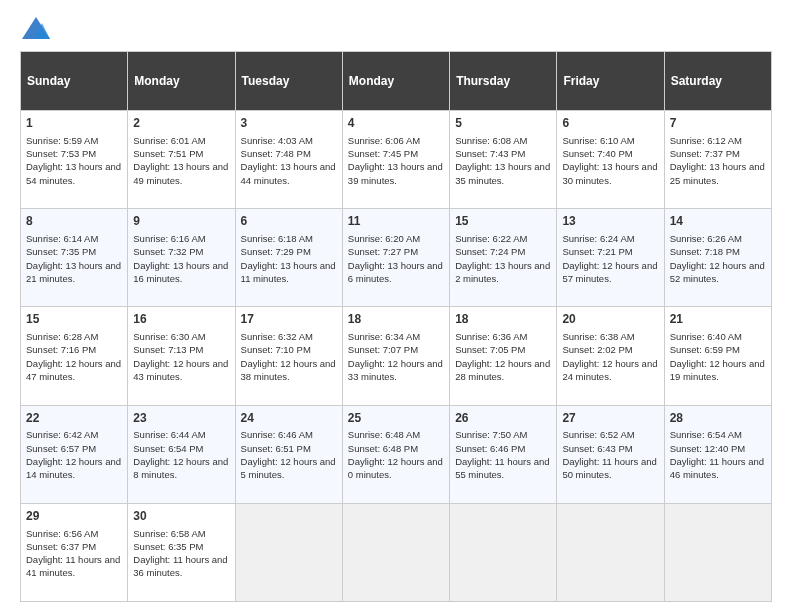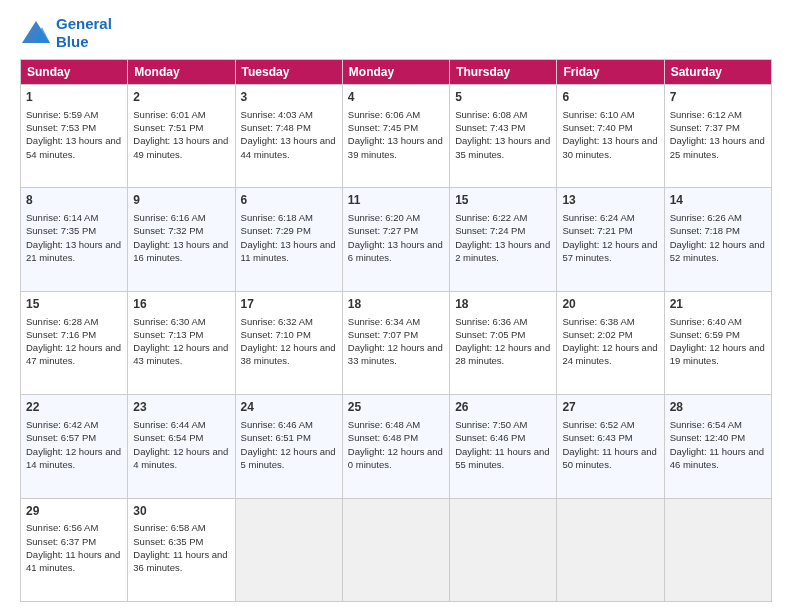--- a/index.html
+++ b/index.html
@@ -52,25 +52,25 @@
     .subtitle {
       font-size: 14px;
       color: #555;
     }
     .calendar {
       width: 100%;
       border-collapse: collapse;
       flex: 1;
     }
     .calendar thead tr th {
-      background-color: #be185d;
+      background-color: #404040;
       color: #fff;
       font-size: 12px;
       font-weight: bold;
-      padding: 5px 6px;
+      padding: 22px 6px;
       border: 1px solid #ccc;
       text-align: left;
     }
     .calendar tbody tr td {
       border: 1px solid #ccc;
       vertical-align: top;
       padding: 4px 5px;
       font-size: 9.5px;
       color: #333;
       line-height: 1.4;
@@ -93,24 +93,20 @@
 </head>
 <body>
 
 <div class="page">
   <div class="header">
     <div class="logo">
       <svg class="logo-icon" viewBox="0 0 32 28">
         <polygon points="16,2 30,24 2,24" fill="#1a6bbf" opacity="0.85"></polygon>
         <polygon points="22,8 30,24 14,24" fill="#2288dd" opacity="0.7"></polygon>
       </svg>
-      <div class="logo-text">
-        <div><span>General</span></div>
-        <div style="color:#1a6bbf;">Blue</div>
-      </div>
     </div>
     <div class="title-block">
       <div class="main-title"></div>
       <div class="subtitle"></div>
     </div>
   </div>
 
   <table class="calendar">
     <thead>
       <tr>
@@ -146,21 +142,21 @@
           <td><span class="day-num">15</span><span>Sunrise: 6:28 AM</span><br><span>Sunset: 7:16 PM</span><br><span>Daylight: 12 hours and 47 minutes.</span></td>
           <td><span class="day-num">16</span><span>Sunrise: 6:30 AM</span><br><span>Sunset: 7:13 PM</span><br><span>Daylight: 12 hours and 43 minutes.</span></td>
           <td><span class="day-num">17</span><span>Sunrise: 6:32 AM</span><br><span>Sunset: 7:10 PM</span><br><span>Daylight: 12 hours and 38 minutes.</span></td>
           <td><span class="day-num">18</span><span>Sunrise: 6:34 AM</span><br><span>Sunset: 7:07 PM</span><br><span>Daylight: 12 hours and 33 minutes.</span></td>
           <td><span class="day-num">18</span><span>Sunrise: 6:36 AM</span><br><span>Sunset: 7:05 PM</span><br><span>Daylight: 12 hours and 28 minutes.</span></td>
           <td><span class="day-num">20</span><span>Sunrise: 6:38 AM</span><br><span>Sunset: 2:02 PM</span><br><span>Daylight: 12 hours and 24 minutes.</span></td>
           <td><span class="day-num">21</span><span>Sunrise: 6:40 AM</span><br><span>Sunset: 6:59 PM</span><br><span>Daylight: 12 hours and 19 minutes.</span></td>
         </tr>
         <tr>
           <td><span class="day-num">22</span><span>Sunrise: 6:42 AM</span><br><span>Sunset: 6:57 PM</span><br><span>Daylight: 12 hours and 14 minutes.</span></td>
-          <td><span class="day-num">23</span><span>Sunrise: 6:44 AM</span><br><span>Sunset: 6:54 PM</span><br><span>Daylight: 12 hours and 4 minutes.</span></td>
+          <td><span class="day-num">23</span><span>Sunrise: 6:44 AM</span><br><span>Sunset: 6:54 PM</span><br><span>Daylight: 12 hours and 8 minutes.</span></td>
           <td><span class="day-num">24</span><span>Sunrise: 6:46 AM</span><br><span>Sunset: 6:51 PM</span><br><span>Daylight: 12 hours and 5 minutes.</span></td>
           <td><span class="day-num">25</span><span>Sunrise: 6:48 AM</span><br><span>Sunset: 6:48 PM</span><br><span>Daylight: 12 hours and 0 minutes.</span></td>
           <td><span class="day-num">26</span><span>Sunrise: 7:50 AM</span><br><span>Sunset: 6:46 PM</span><br><span>Daylight: 11 hours and 55 minutes.</span></td>
           <td><span class="day-num">27</span><span>Sunrise: 6:52 AM</span><br><span>Sunset: 6:43 PM</span><br><span>Daylight: 11 hours and 50 minutes.</span></td>
           <td><span class="day-num">28</span><span>Sunrise: 6:54 AM</span><br><span>Sunset: 12:40 PM</span><br><span>Daylight: 11 hours and 46 minutes.</span></td>
         </tr>
         <tr>
           <td><span class="day-num">29</span><span>Sunrise: 6:56 AM</span><br><span>Sunset: 6:37 PM</span><br><span>Daylight: 11 hours and 41 minutes.</span></td>
           <td><span class="day-num">30</span><span>Sunrise: 6:58 AM</span><br><span>Sunset: 6:35 PM</span><br><span>Daylight: 11 hours and 36 minutes.</span></td>
           <td class="empty-cell"></td>

